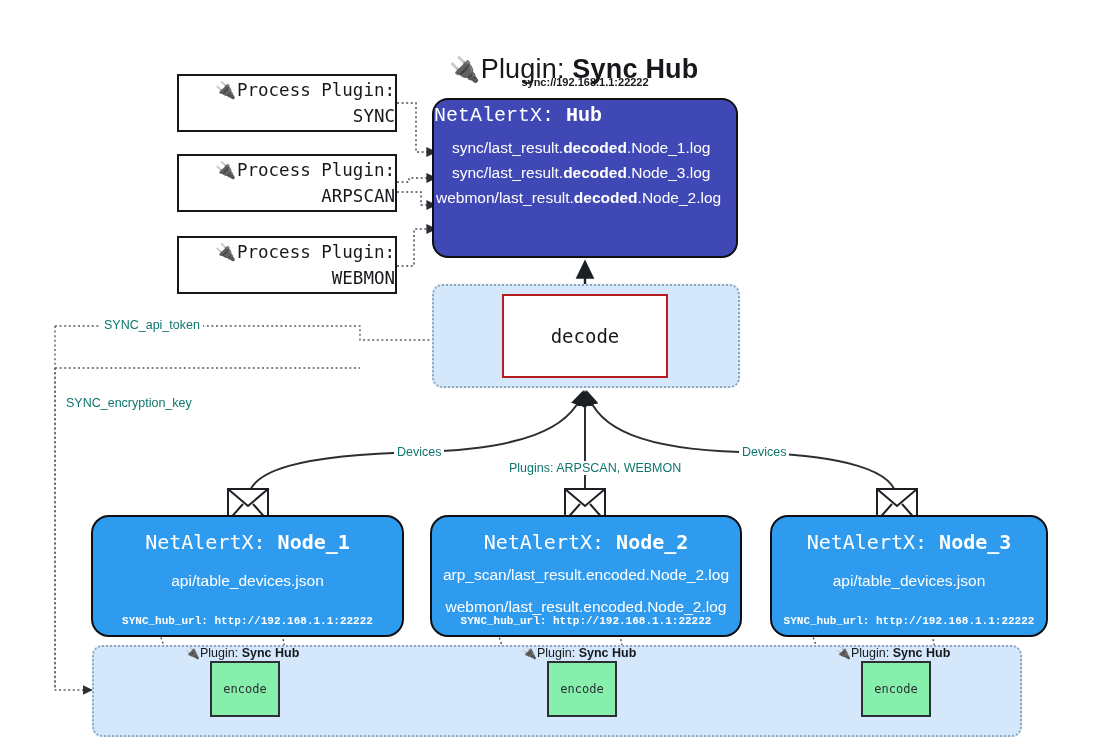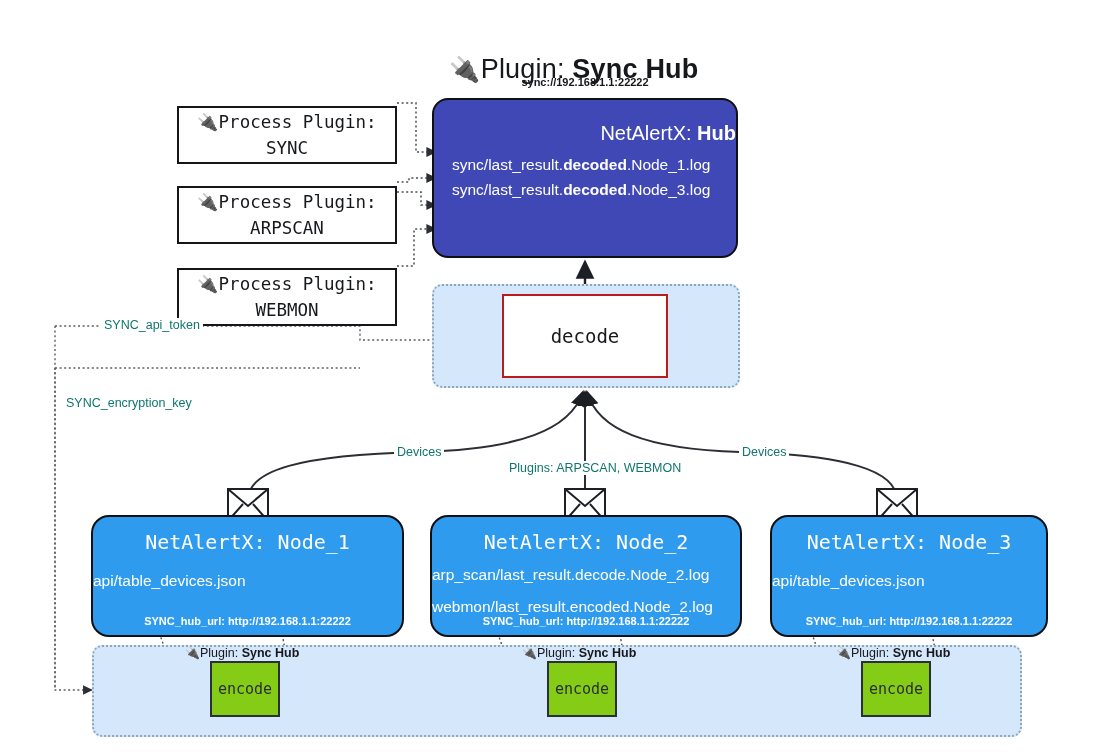--- a/index.html
+++ b/index.html
@@ -8,65 +8,65 @@
   .stage{position:absolute;inset:0;width:1117px;height:754px;}
   svg.edges{position:absolute;left:0;top:0;width:1117px;height:754px;overflow:visible;}
 
   .title{position:absolute;left:0;top:18px;width:1117px;text-align:center;
          font-size:27px;line-height:34px;letter-spacing:.2px;white-space:pre;}
   .title .strong{font-weight:bold;}
   .plug{font-size:25px;}
 
   
   .pbox{position:absolute;border:2px solid #14161a;background:#ffffff;
-        box-sizing:border-box;text-align:center;
+        box-sizing:border-box;text-align:right;
         font-family:"DejaVu Sans Mono","Liberation Mono",monospace;
         font-size:17.5px;line-height:26px;color:#16181c;
-        display:flex;flex-direction:column;justify-content:center;margin-top:32px;}
+        display:flex;flex-direction:column;justify-content:center;}
   .pbox .l1{white-space:pre;}
   .pbox .l2{white-space:pre;}
   .pbox .pg{font-family:"DejaVu Sans","Liberation Sans",sans-serif;font-size:17px;}
 
   
   .hub{position:absolute;left:432px;top:98px;width:306px;height:160px;
        background:#3f48b4;border:2.5px solid #0e1013;border-radius:16px;
        box-sizing:border-box;color:#ffffff;}
-  .hub .hname{text-align:right;margin-top:20px;font-size:20px;line-height:26px;
-       font-family:Liberation Sans, sans-serif;white-space:pre;}
+  .hub .hname{text-align:left;margin-top:3px;font-size:20px;line-height:26px;
+       font-family:Liberation Mono, monospace;white-space:pre;}
   .hub .hname b{font-weight:bold;}
   .hub .logs{margin-top:6px;}
   .hub .log{font-size:15.5px;line-height:25px;white-space:nowrap;padding-left:18px;}
   .hub .log b{font-weight:bold;}
   .huburl{position:absolute;left:432px;top:76px;width:306px;text-align:center;
           font-size:11px;font-weight:bold;color:#16181c;}
 
   
   .cluster{position:absolute;background:#d5e7fa;border:2px dotted #8aa6bd;
            border-radius:10px;box-sizing:border-box;}
   .decodebox{position:absolute;left:502px;top:294px;width:166px;height:84px;
              background:#ffffff;border:2px solid #b91c1c;box-sizing:border-box;
              display:flex;align-items:center;justify-content:center;
              font-family:"DejaVu Sans Mono","Liberation Mono",monospace;font-size:19px;}
 
   
   .node{position:absolute;background:#2f9bee;border:2.5px solid #0e1013;
         border-radius:18px;box-sizing:border-box;color:#ffffff;}
   .node .nname{text-align:center;margin-top:12px;font-size:20px;line-height:26px;
         font-family:"DejaVu Sans Mono","Liberation Mono",monospace;white-space:pre;}
-  .node .nname b{font-weight:normal;text-align:right;}
-  .node .nlines{margin-top:10px;text-align:left;}
+  .node .nname b{font-weight:bold;text-align:right;}
+  .node .nlines{margin-top:10px;text-align:center;}
   .node .nline{font-size:15.5px;line-height:32px;white-space:nowrap;}
   .node .nfoot{position:absolute;left:0;right:0;bottom:8px;text-align:center;
-        font-size:11px;font-weight:bold;white-space:nowrap;}
-
-  
-  .encbox{position:absolute;width:70px;height:56px;background:#84cc16;
+        font-size:11px;font-weight:bold;white-space:nowrap;font-family:Liberation Mono, monospace;}
+
+  
+  .encbox{position:absolute;width:70px;height:56px;background:#86efac;
           border:2px solid #2c2f35;box-sizing:border-box;
           display:flex;align-items:center;justify-content:center;
-          font-family:"DejaVu Sans Mono","Liberation Mono",monospace;font-size:15px;color:#2b2e33;}
+          font-family:"DejaVu Sans Mono","Liberation Mono",monospace;font-size:12px;color:#2b2e33;}
   .enclabel{position:absolute;font-size:12.5px;white-space:nowrap;color:#16181c;}
   .enclabel b{font-weight:bold;}
   .enclabel .pg{font-size:12px;}
 
   
   .env{position:absolute;width:42px;height:34px;}
   .env svg{display:block;}
 
   
   .elabel{position:absolute;font-size:12.5px;color:#0f766e;background:#ffffff;
@@ -146,20 +146,21 @@
     <div class="l1"><span class="pg">🔌</span><span>Process Plugin:</span></div>
     <div class="l2">WEBMON</div>
   </div>
 
   <div class="huburl">sync://192.168.1.1:22222</div>
   <div class="hub">
     <div class="hname"><span>NetAlertX: </span><b>Hub</b></div>
     <div class="logs">
       <div class="log"><span>sync/last_result.</span><b>decoded</b><span>.Node_1.log</span></div>
       <div class="log"><span>sync/last_result.</span><b>decoded</b><span>.Node_3.log</span></div>
+      <div class="log" style="padding-left:2px;"><span>webmon/last_result.</span><b>decoded</b><span>.Node_2.log</span></div>
     </div>
   </div>
 
   <div class="cluster" style="left:432px;top:284px;width:308px;height:104px;"></div>
   <div class="decodebox">decode</div>
 
   <div class="elabel" style="left:101px;top:318px;">SYNC_api_token</div>
   <div class="elabel" style="left:63px;top:360px;margin-top:36px;">SYNC_encryption_key</div>
 
   <div class="elabel" style="left:394px;top:445px;">Devices</div>
@@ -192,21 +193,21 @@
     <div class="nname"><span>NetAlertX: </span><b>Node_1</b></div>
     <div class="nlines">
       <div class="nline">api/table_devices.json</div>
     </div>
     <div class="nfoot">SYNC_hub_url: http://192.168.1.1:22222</div>
   </div>
 
   <div class="node" style="left:430px;top:515px;width:312px;height:122px;">
     <div class="nname"><span>NetAlertX: </span><b>Node_2</b></div>
     <div class="nlines" style="margin-top:4px;">
-      <div class="nline">arp_scan/last_result.decode.Node_2.log</div>
+      <div class="nline">arp_scan/last_result.encoded.Node_2.log</div>
       <div class="nline">webmon/last_result.encoded.Node_2.log</div>
     </div>
     <div class="nfoot">SYNC_hub_url: http://192.168.1.1:22222</div>
   </div>
 
   <div class="node" style="left:770px;top:515px;width:278px;height:122px;">
     <div class="nname"><span>NetAlertX: </span><b>Node_3</b></div>
     <div class="nlines">
       <div class="nline">api/table_devices.json</div>
     </div>

